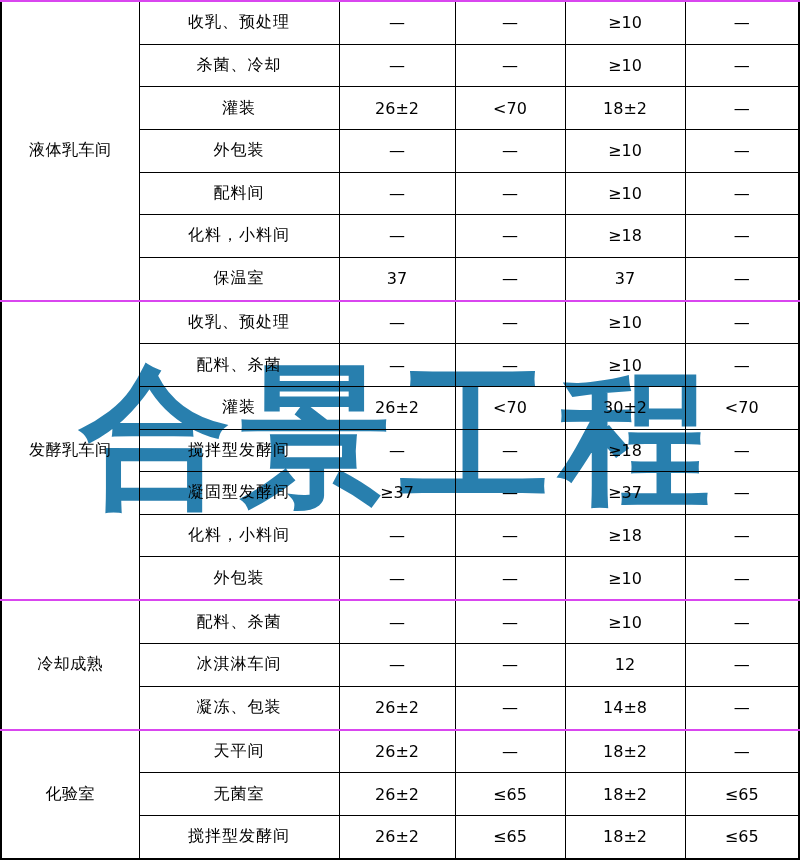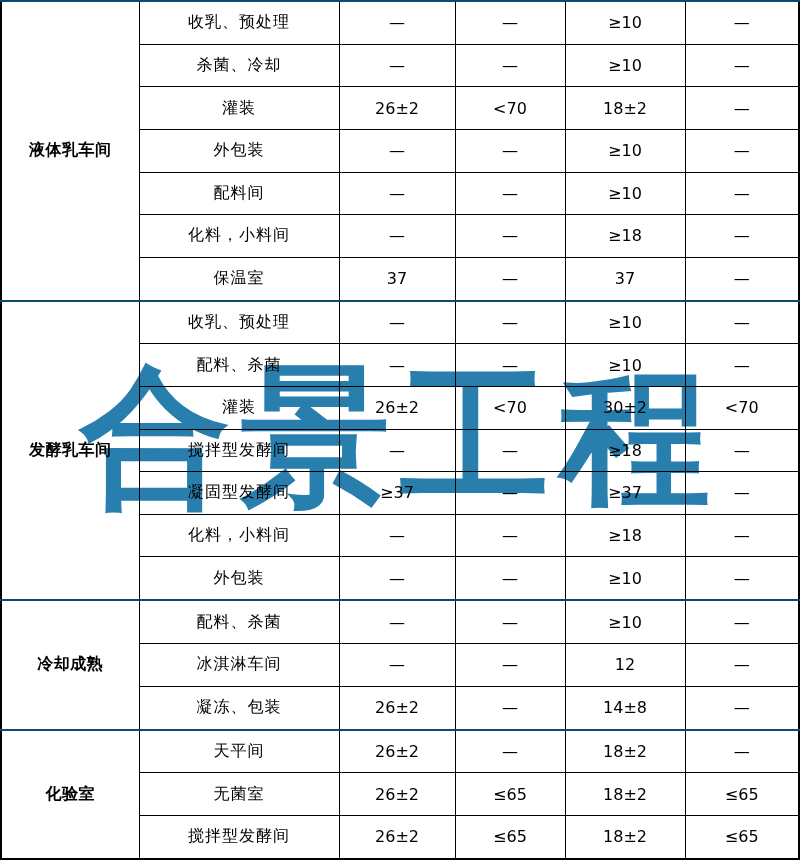--- a/index.html
+++ b/index.html
@@ -72,37 +72,37 @@
   col.c0 { width: 138px; }
   col.c1 { width: 200px; }
   col.c2 { width: 116px; }
   col.c3 { width: 110px; }
   col.c4 { width: 120px; }
   col.c5 { width: 114px; }
 
   
   td.group {
     font-size: 17px;
-    font-weight: bold;
+    font-weight: normal;
     letter-spacing: 0.5px;
   }
 
   td.room {
     font-size: 17px;
     letter-spacing: 1px;
   }
 
   td.val {
     font-size: 17px;
     font-family: "DejaVu Sans", "Liberation Sans", sans-serif;
   }
 
   
   tr.group-start > td {
-    border-top: 2px solid #0c4a6e;
+    border-top: 2px solid #d946ef;
   }
 </style>
 </head>
 <body>
 
 <div class="watermark">合景工程</div>
 
 <div class="table-wrap">
   <table class="spec">
     <colgroup>

